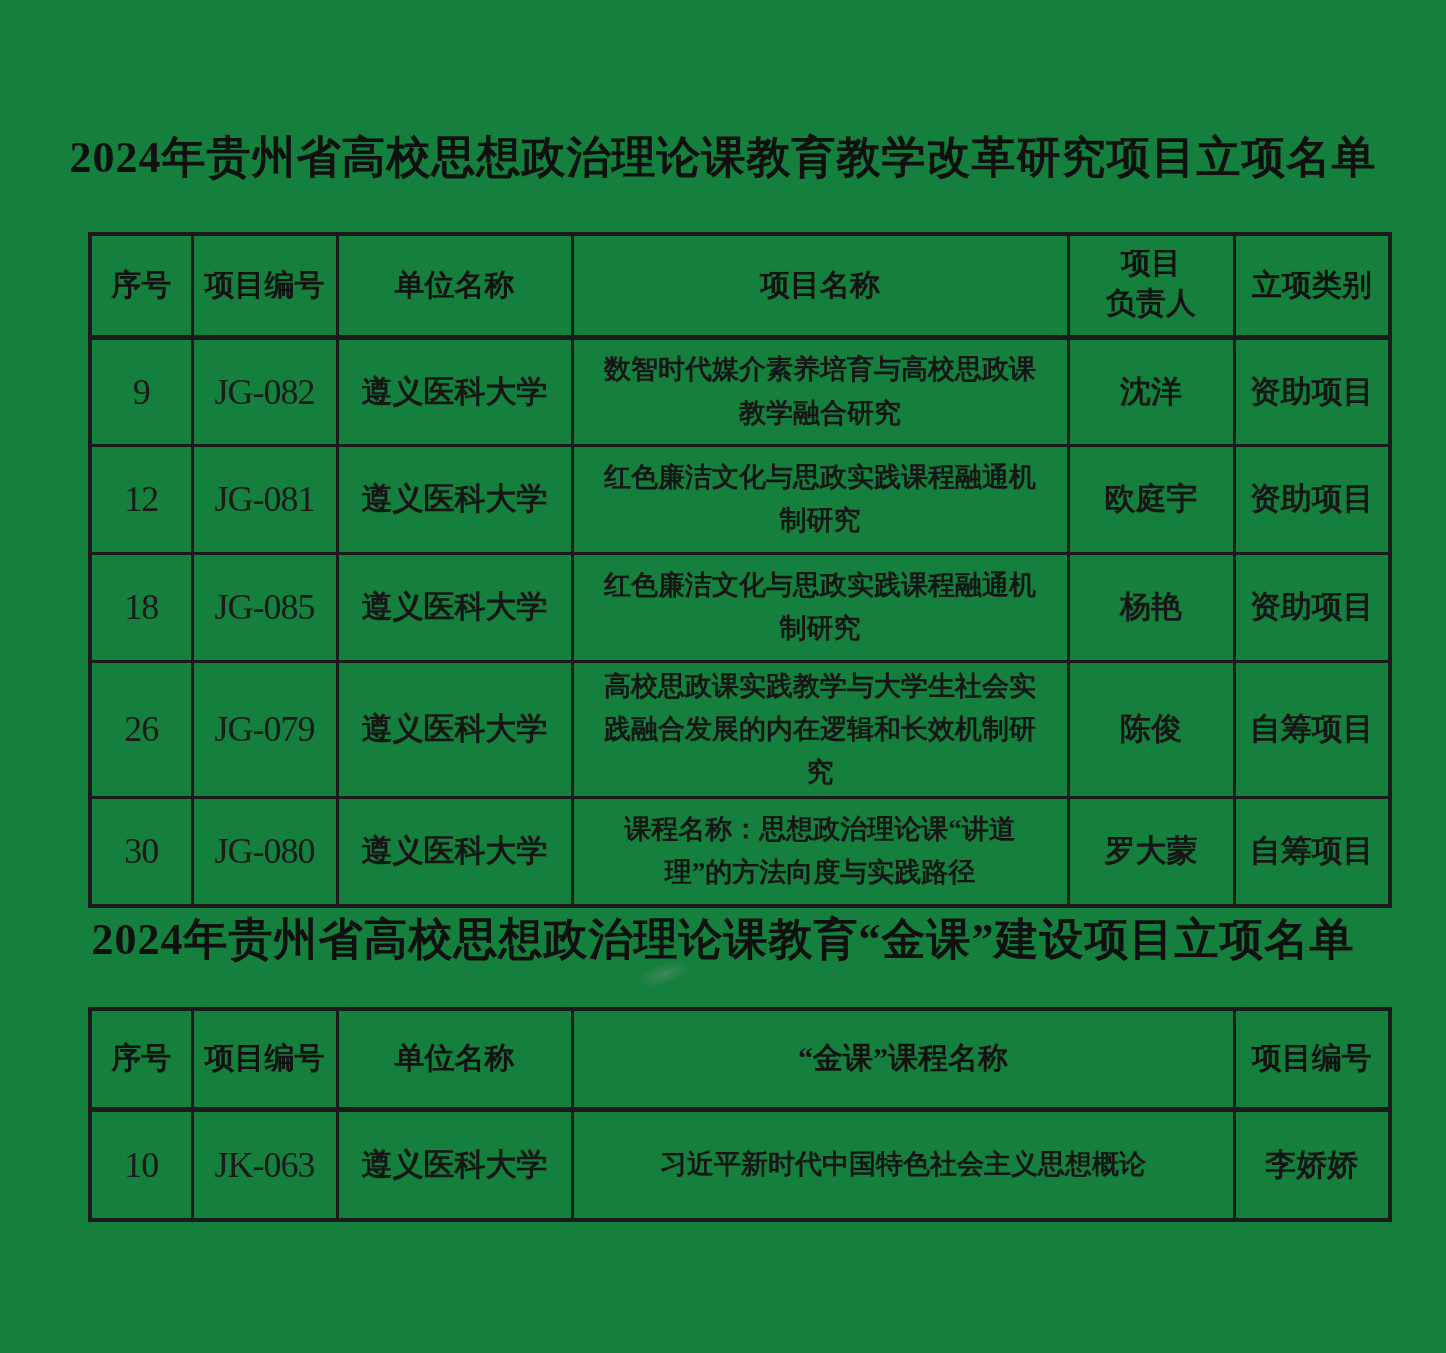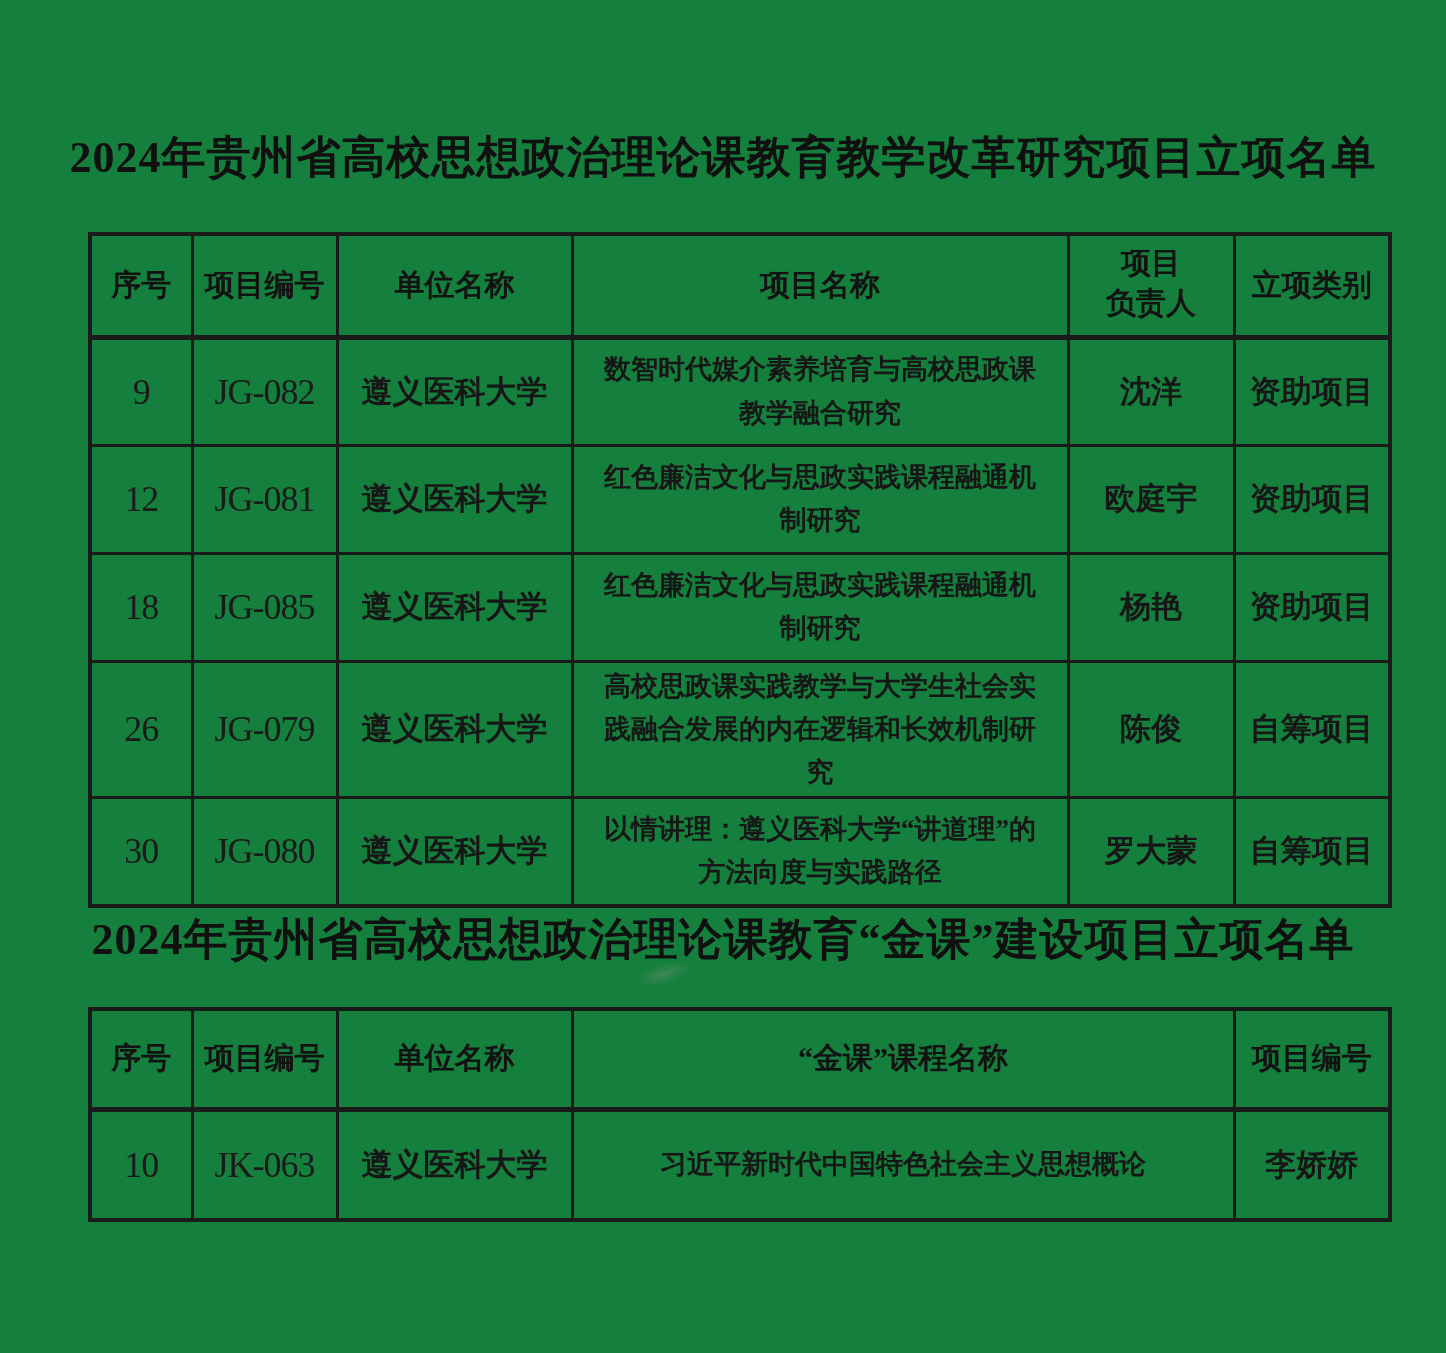--- a/index.html
+++ b/index.html
@@ -152,21 +152,21 @@
         <td class="num">JG-079</td>
         <td class="zh">遵义医科大学</td>
         <td class="proj">高校思政课实践教学与大学生社会实践融合发展的内在逻辑和长效机制研究</td>
         <td class="zh">陈俊</td>
         <td class="zh">自筹项目</td>
       </tr>
       <tr>
         <td class="num">30</td>
         <td class="num">JG-080</td>
         <td class="zh">遵义医科大学</td>
-        <td class="proj">以情讲理：遵义医科大学“讲道理”的方法向度与实践路径</td>
+        <td class="proj">课程名称：思想政治理论课“讲道理”的方法向度与实践路径</td>
         <td class="zh">罗大蒙</td>
         <td class="zh">自筹项目</td>
       </tr>
     </tbody>
   </table>
 
   <div class="smudge"></div>
 
   <div class="doc-title" id="title-2">2024年贵州省高校思想政治理论课教育“金课”建设项目立项名单</div>
 

